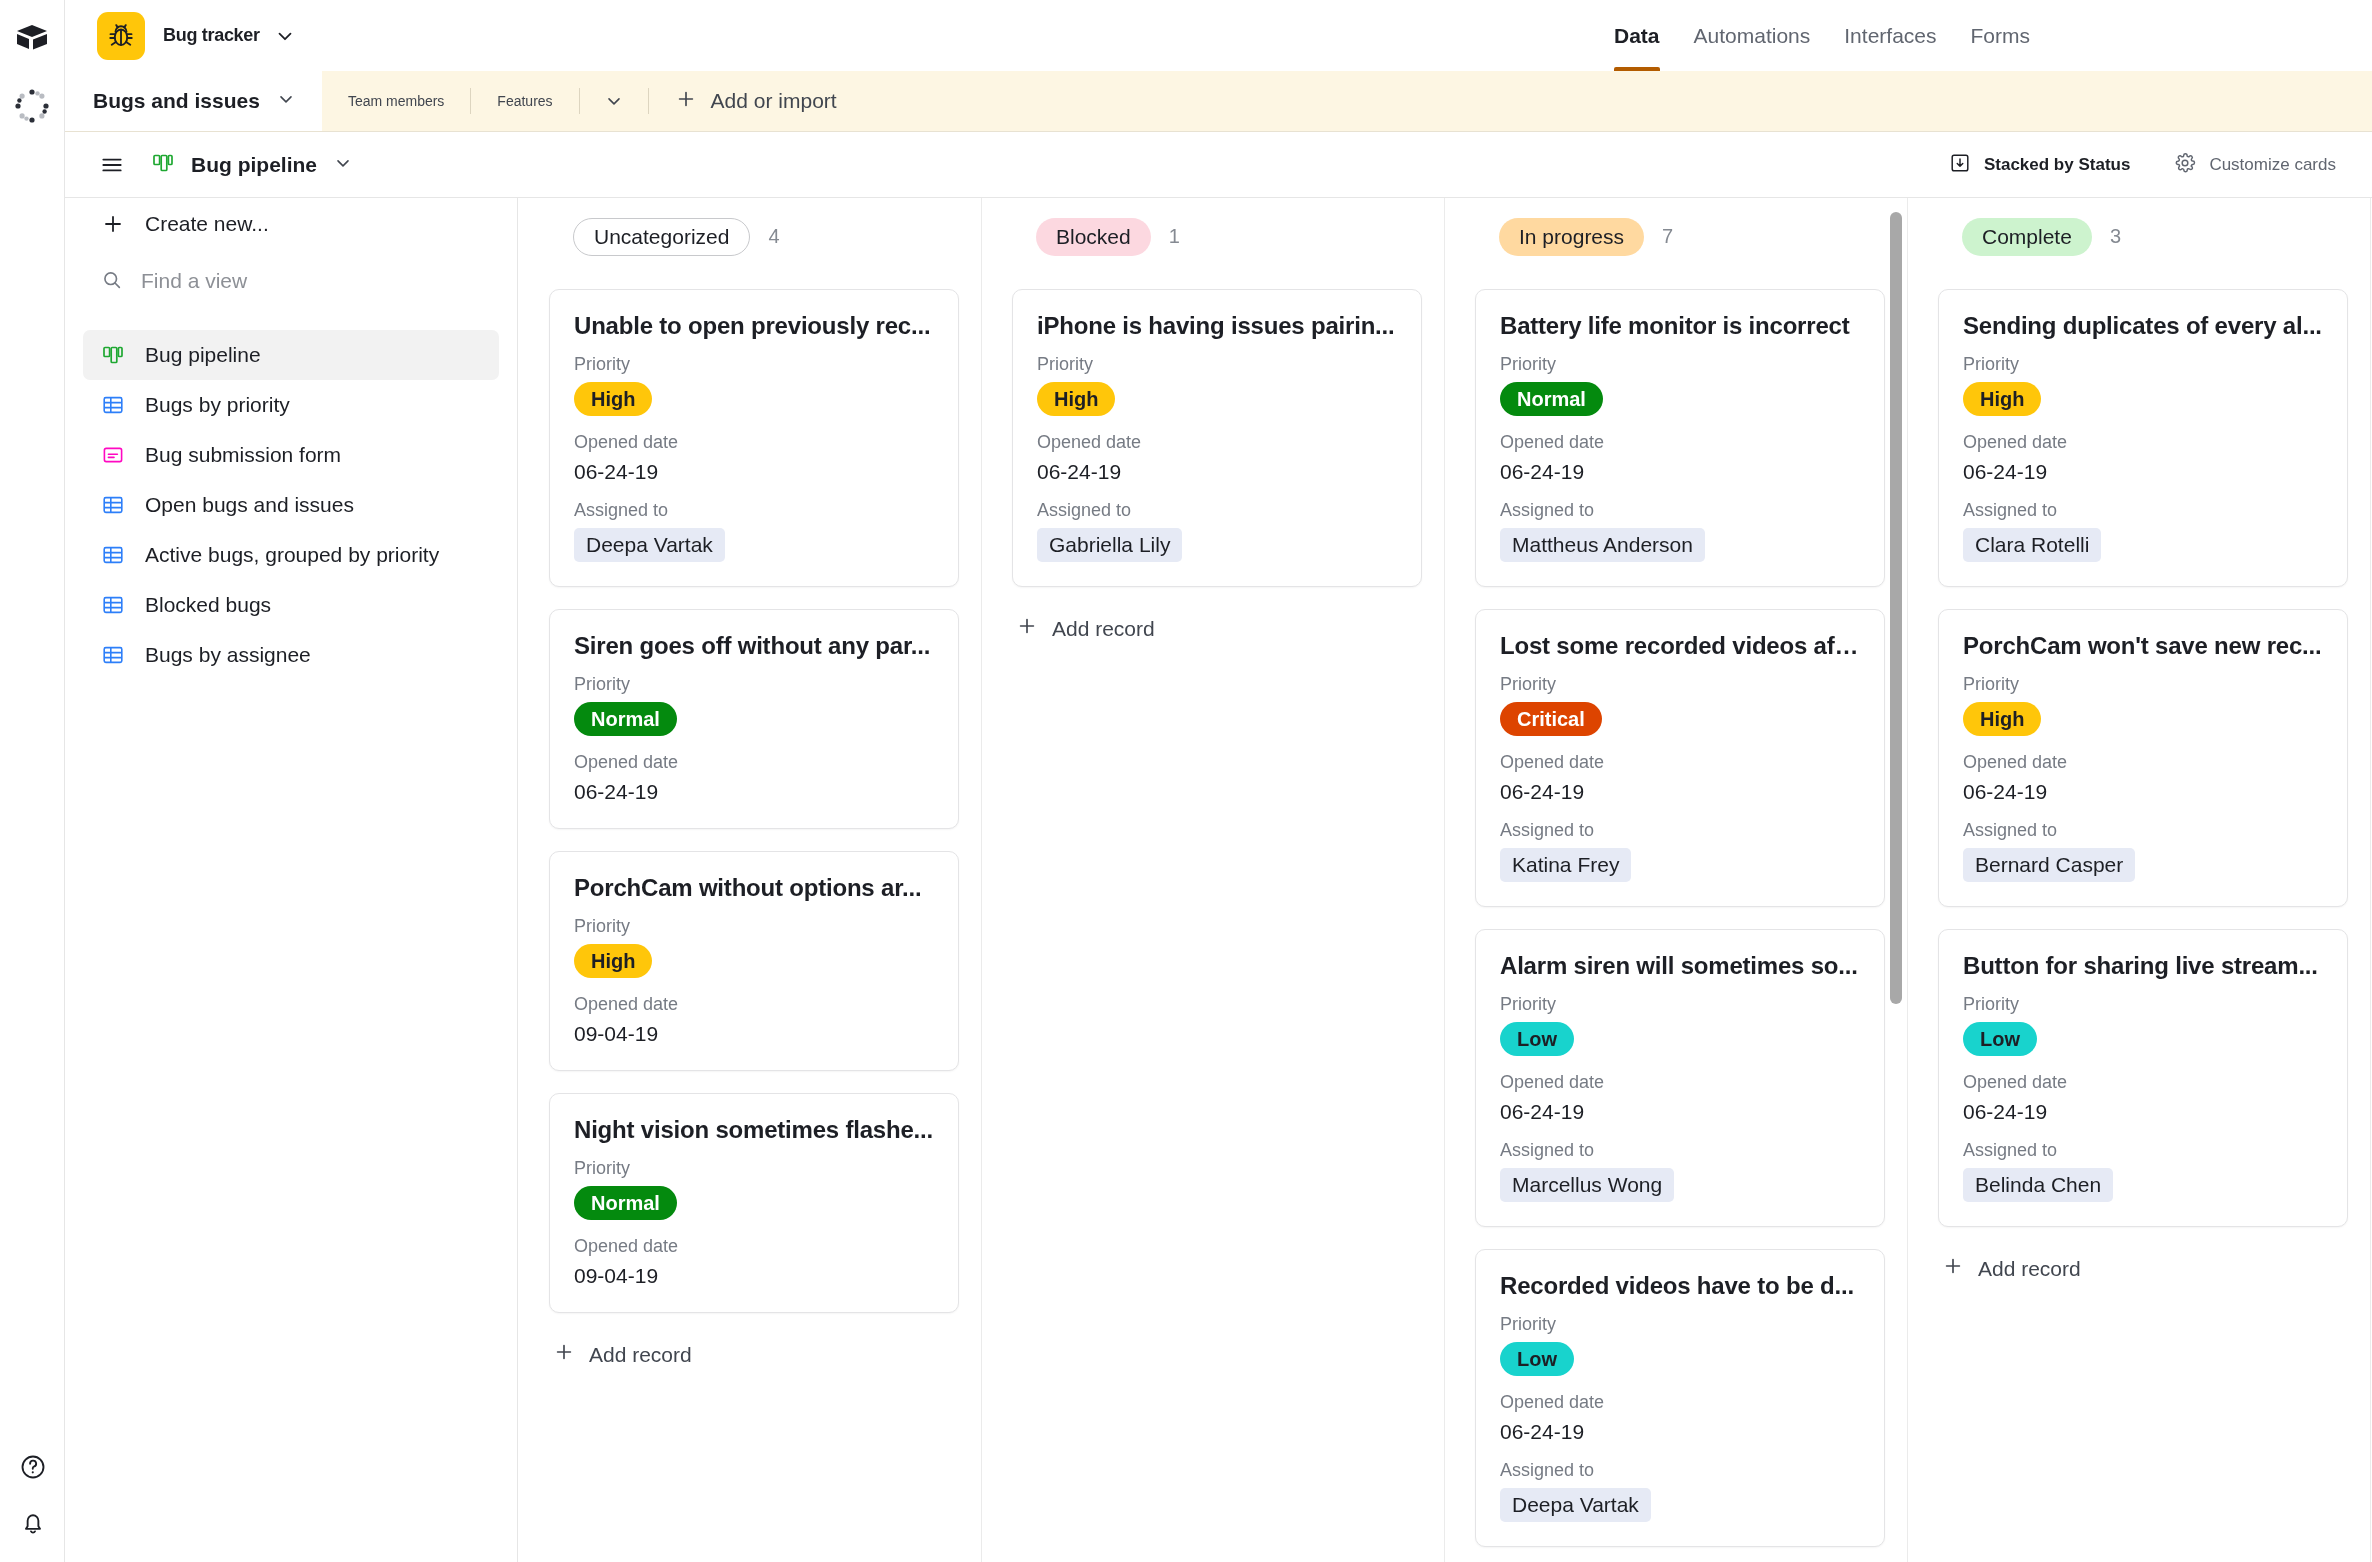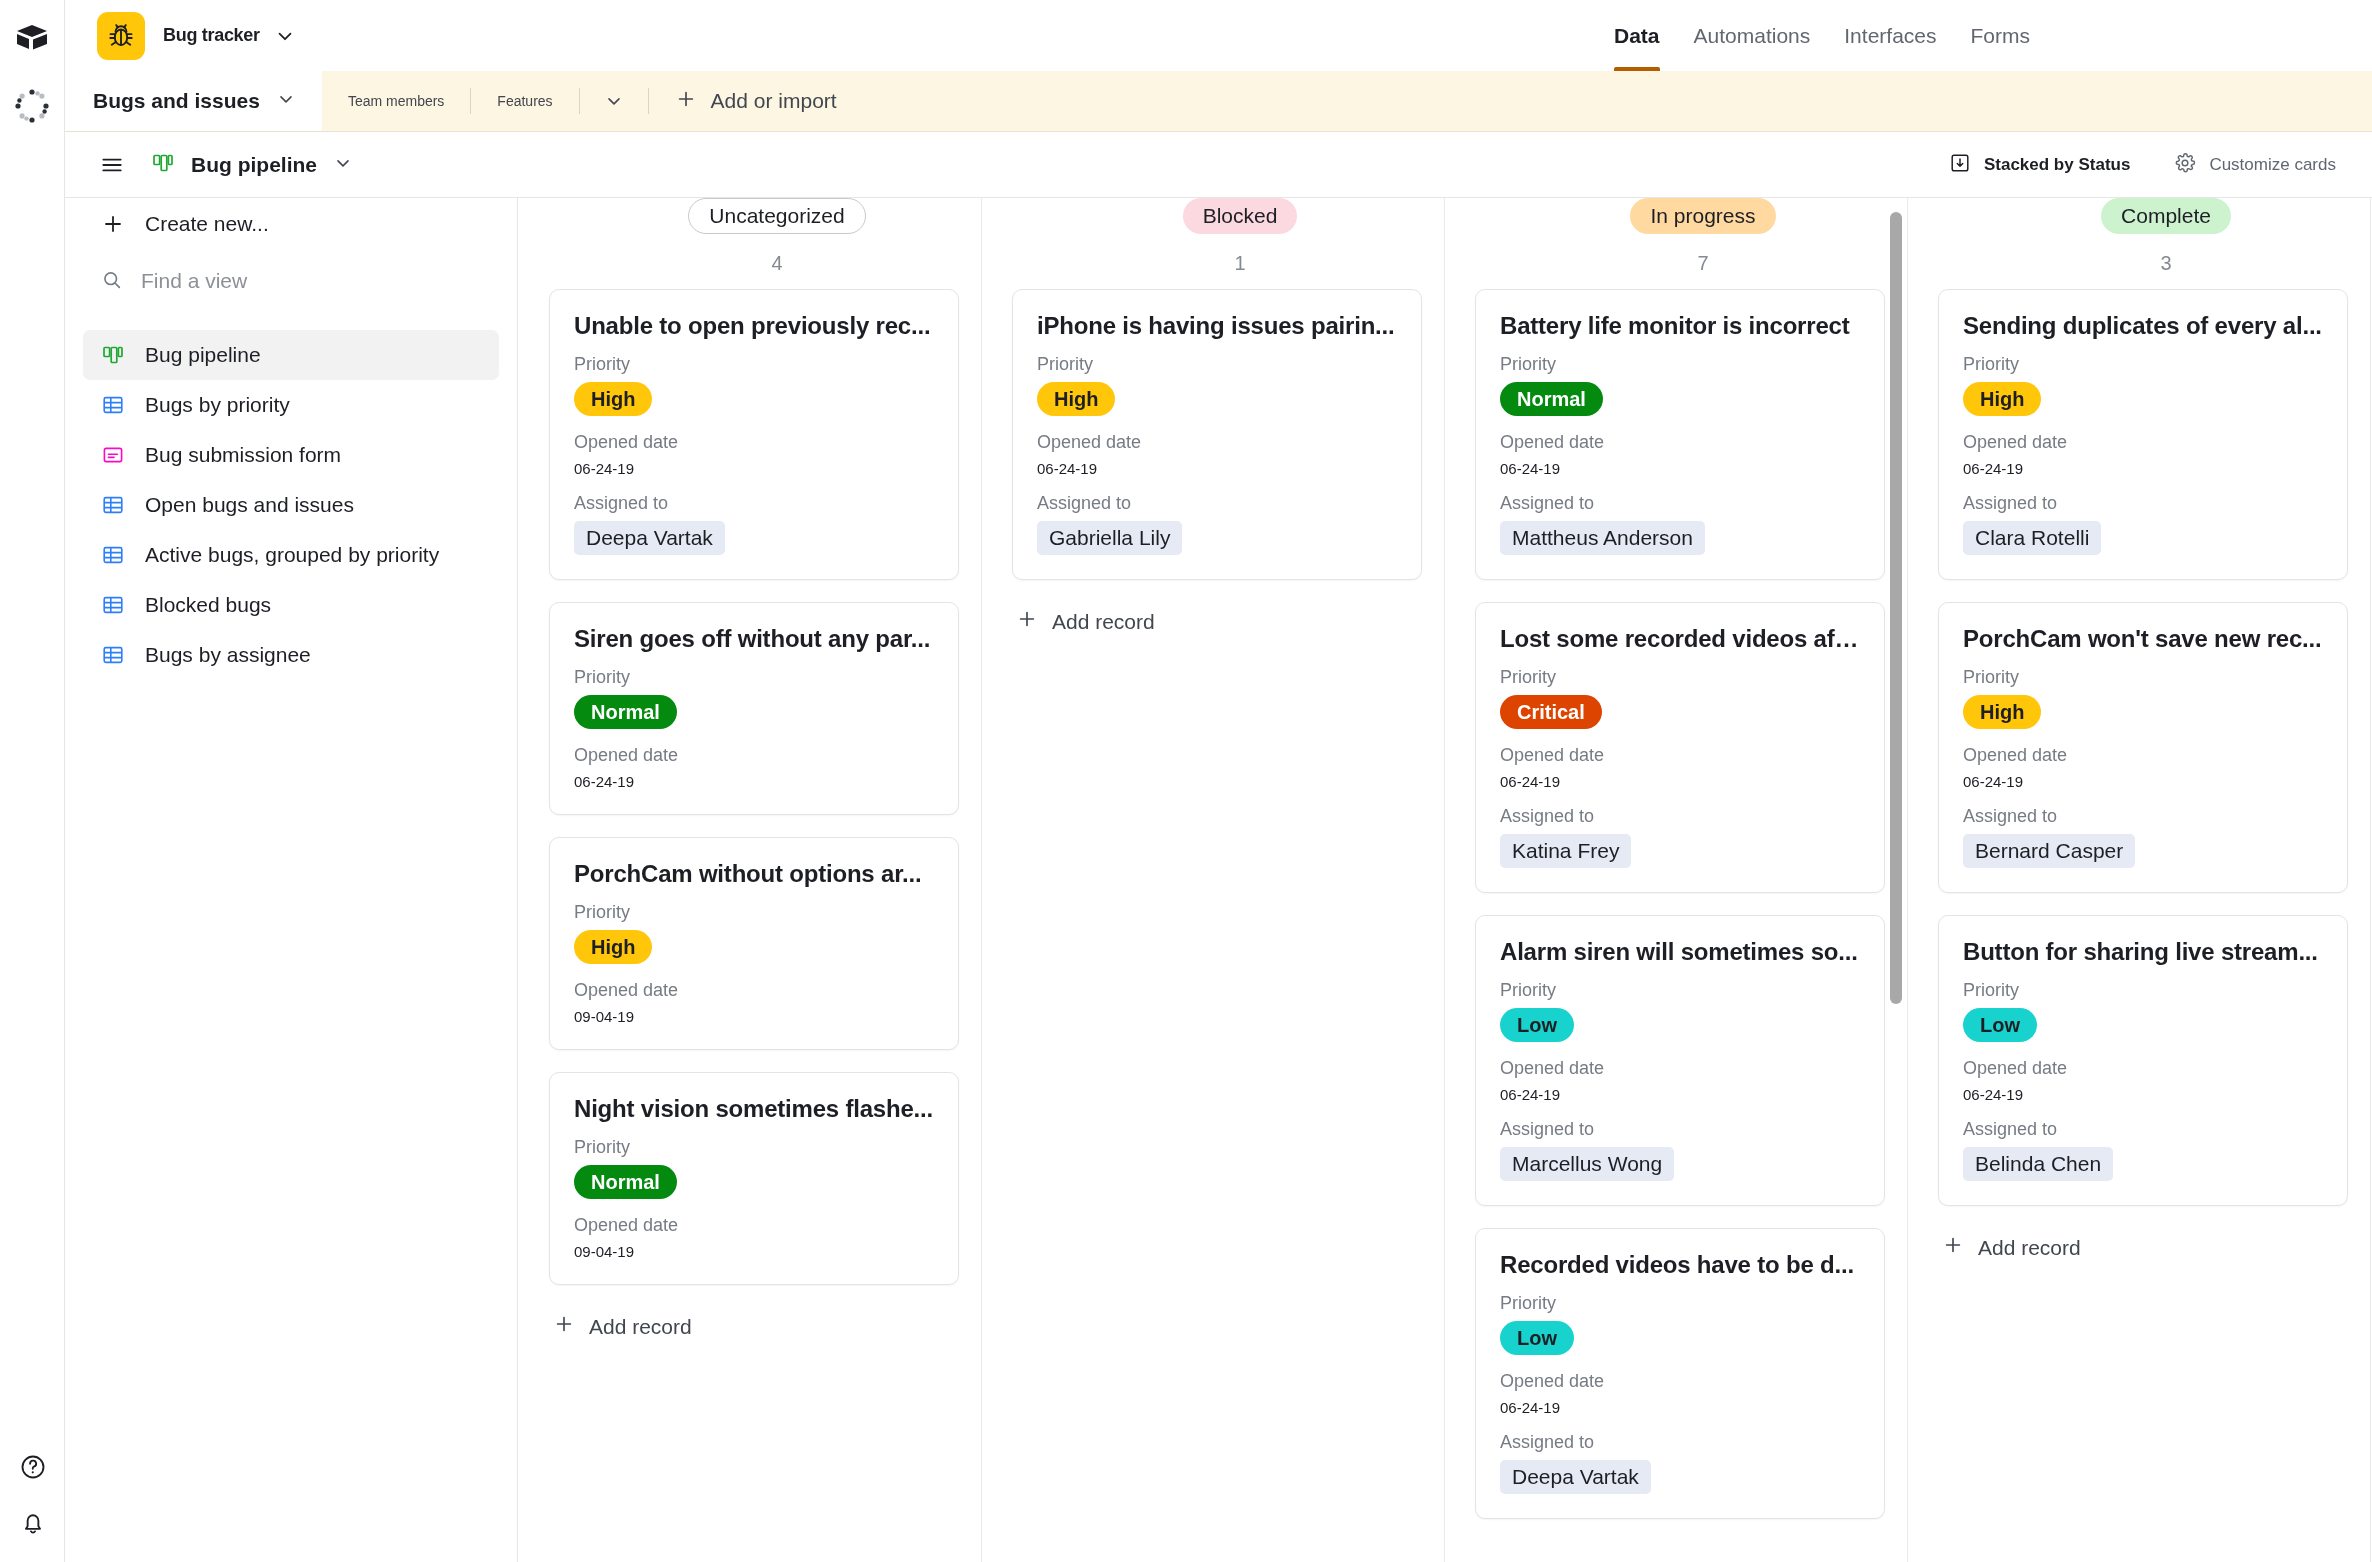--- a/index.html
+++ b/index.html
@@ -145,21 +145,21 @@
     overflow: hidden;
   }
   .column {
     width: 463px; flex-shrink: 0;
     border-right: 1px solid #ebebeb;
     display: flex; flex-direction: column;
     position: relative;
   }
   .col-head {
     height: 77px; display: flex; align-items: center; gap: 18px;
-    padding-left: 54px; flex-shrink: 0; flex-direction: column;
+    padding-left: 54px; flex-shrink: 0;
   }
   .col-pill {
     display: inline-flex; align-items: center;
     height: 38px; padding: 0 20px; border-radius: 19px;
     font-size: 21px; color: #1d1f25; white-space: nowrap;
   }
   .col-pill.outline { background: #fff; border: 1px solid #c8c9cc; }
   .col-count { font-size: 20px; color: #858a92; }
   .col-body {
     flex: 1; overflow: hidden; position: relative;
@@ -181,21 +181,21 @@
     margin-bottom: 14px;
   }
   .field-label { font-size: 18px; color: #767b84; margin-bottom: 7px; }
   .field-block { margin-bottom: 16px; }
   .field-block:last-child { margin-bottom: 0; }
   .badge {
     display: inline-flex; align-items: center;
     height: 34px; padding: 0 17px; border-radius: 17px;
     font-size: 20px; font-weight: 700; white-space: nowrap;
   }
-  .date-val { font-size: 15px; color: #1d1f25; font-weight: 400; }
+  .date-val { font-size: 21px; color: #1d1f25; font-weight: 400; }
   .person-chip {
     display: inline-flex; align-items: center;
     height: 34px; padding: 0 12px; border-radius: 5px;
     background: #e6eaf5; color: #1d1f25;
     font-size: 21px; white-space: nowrap;
   }
   .add-record {
     display: flex; align-items: center; gap: 14px;
     font-size: 21px; color: #41464f; cursor: pointer;
     padding: 6px 4px 0; white-space: nowrap;

